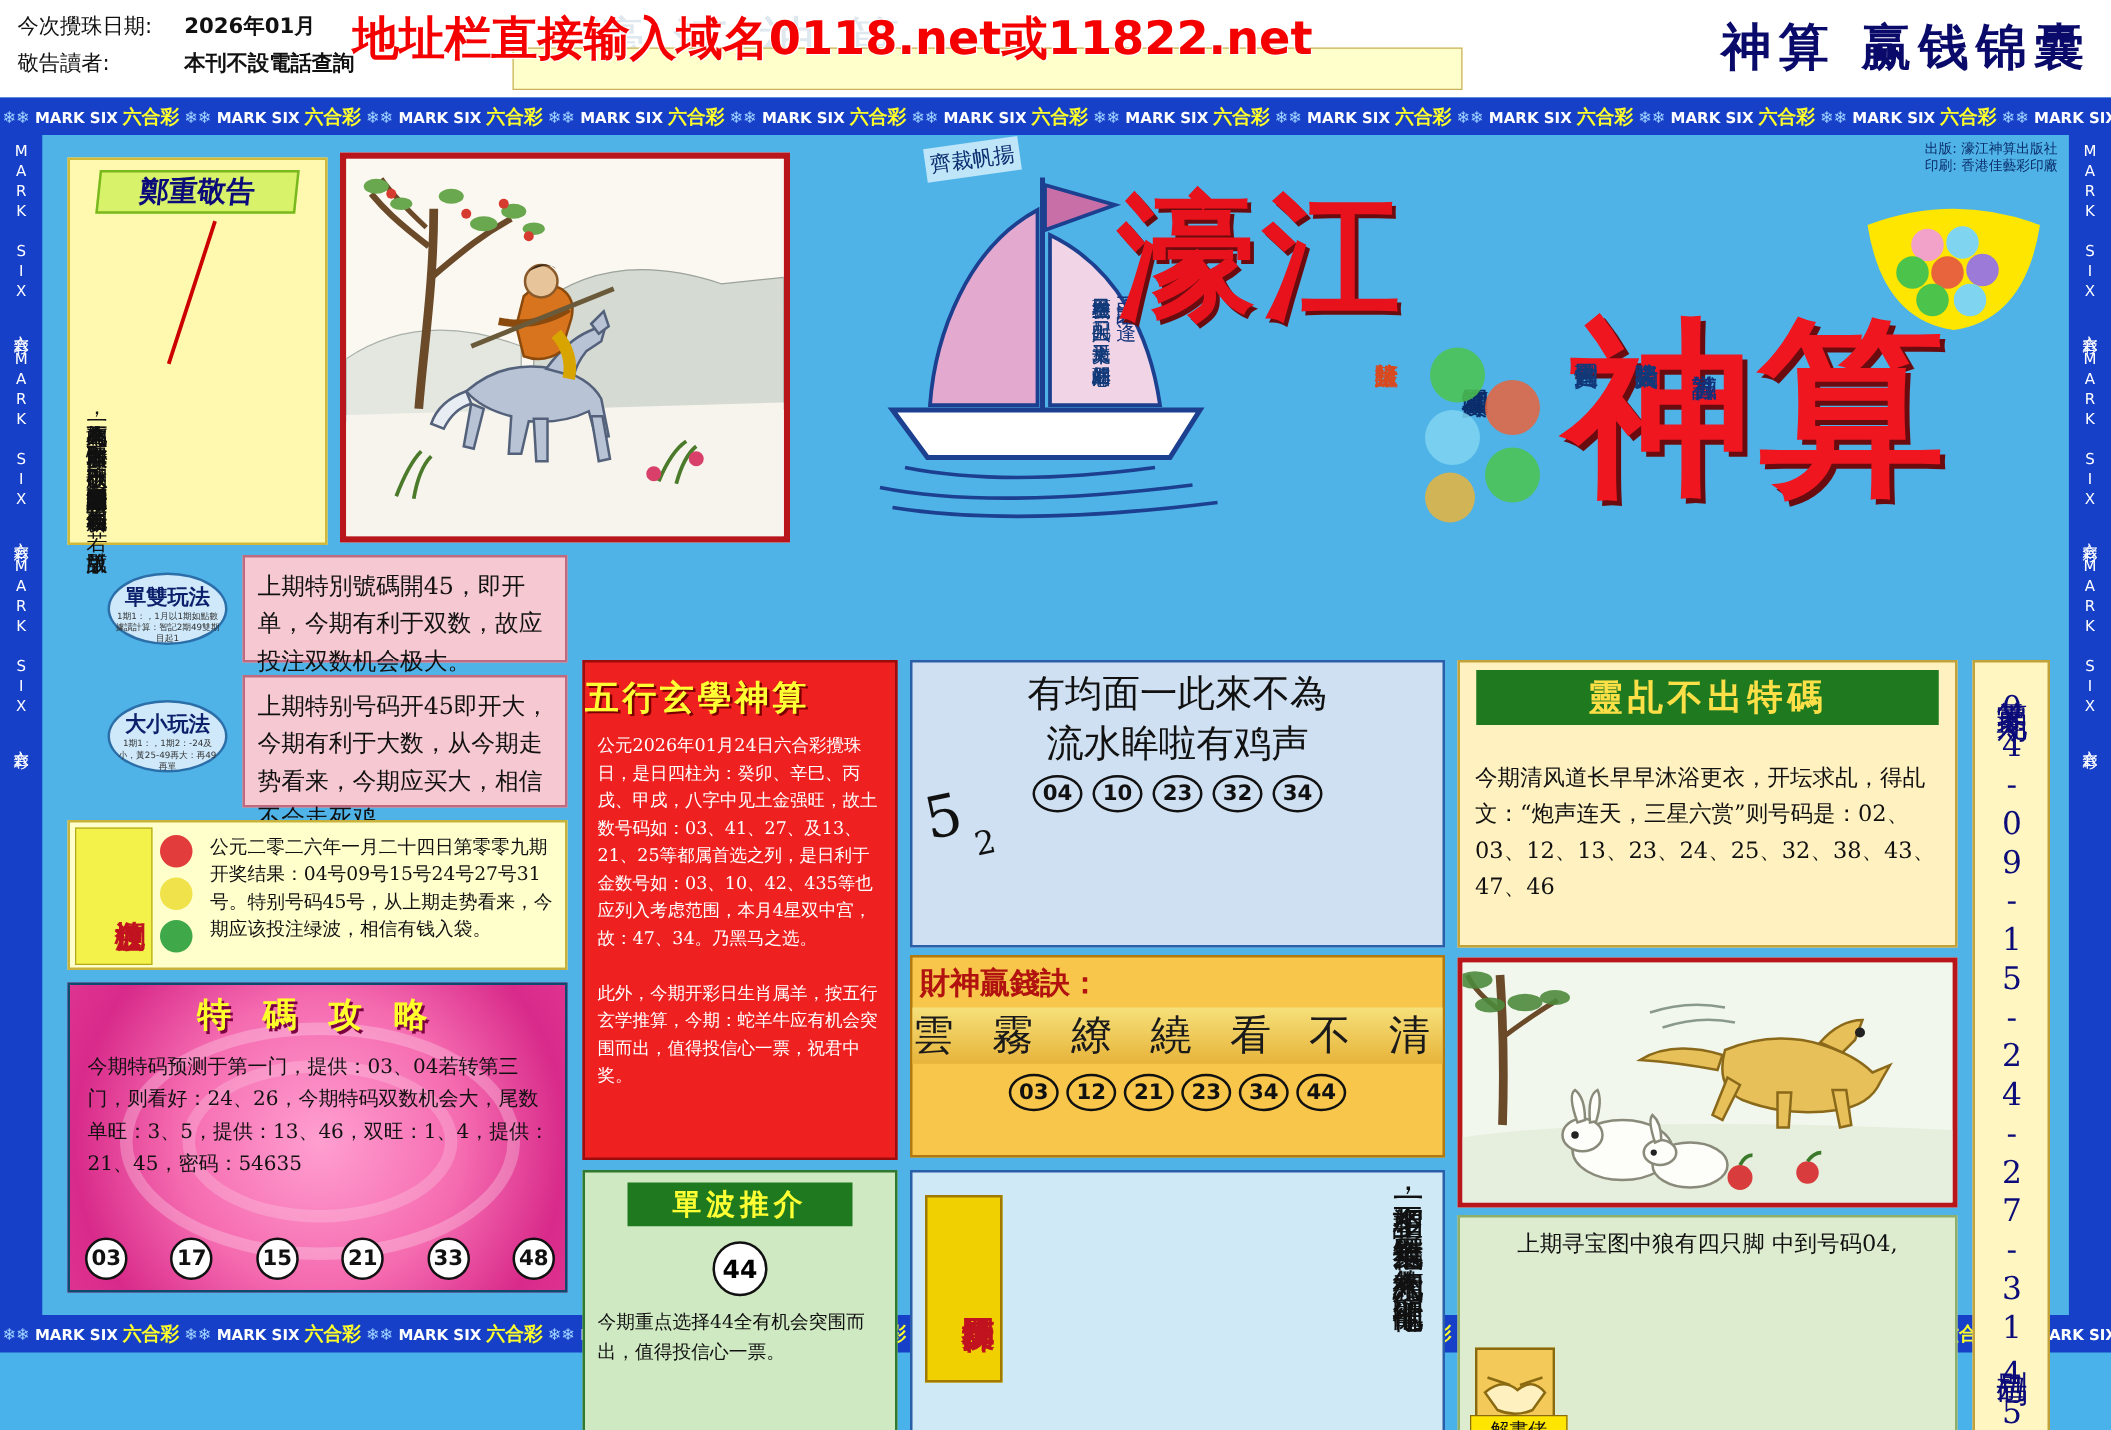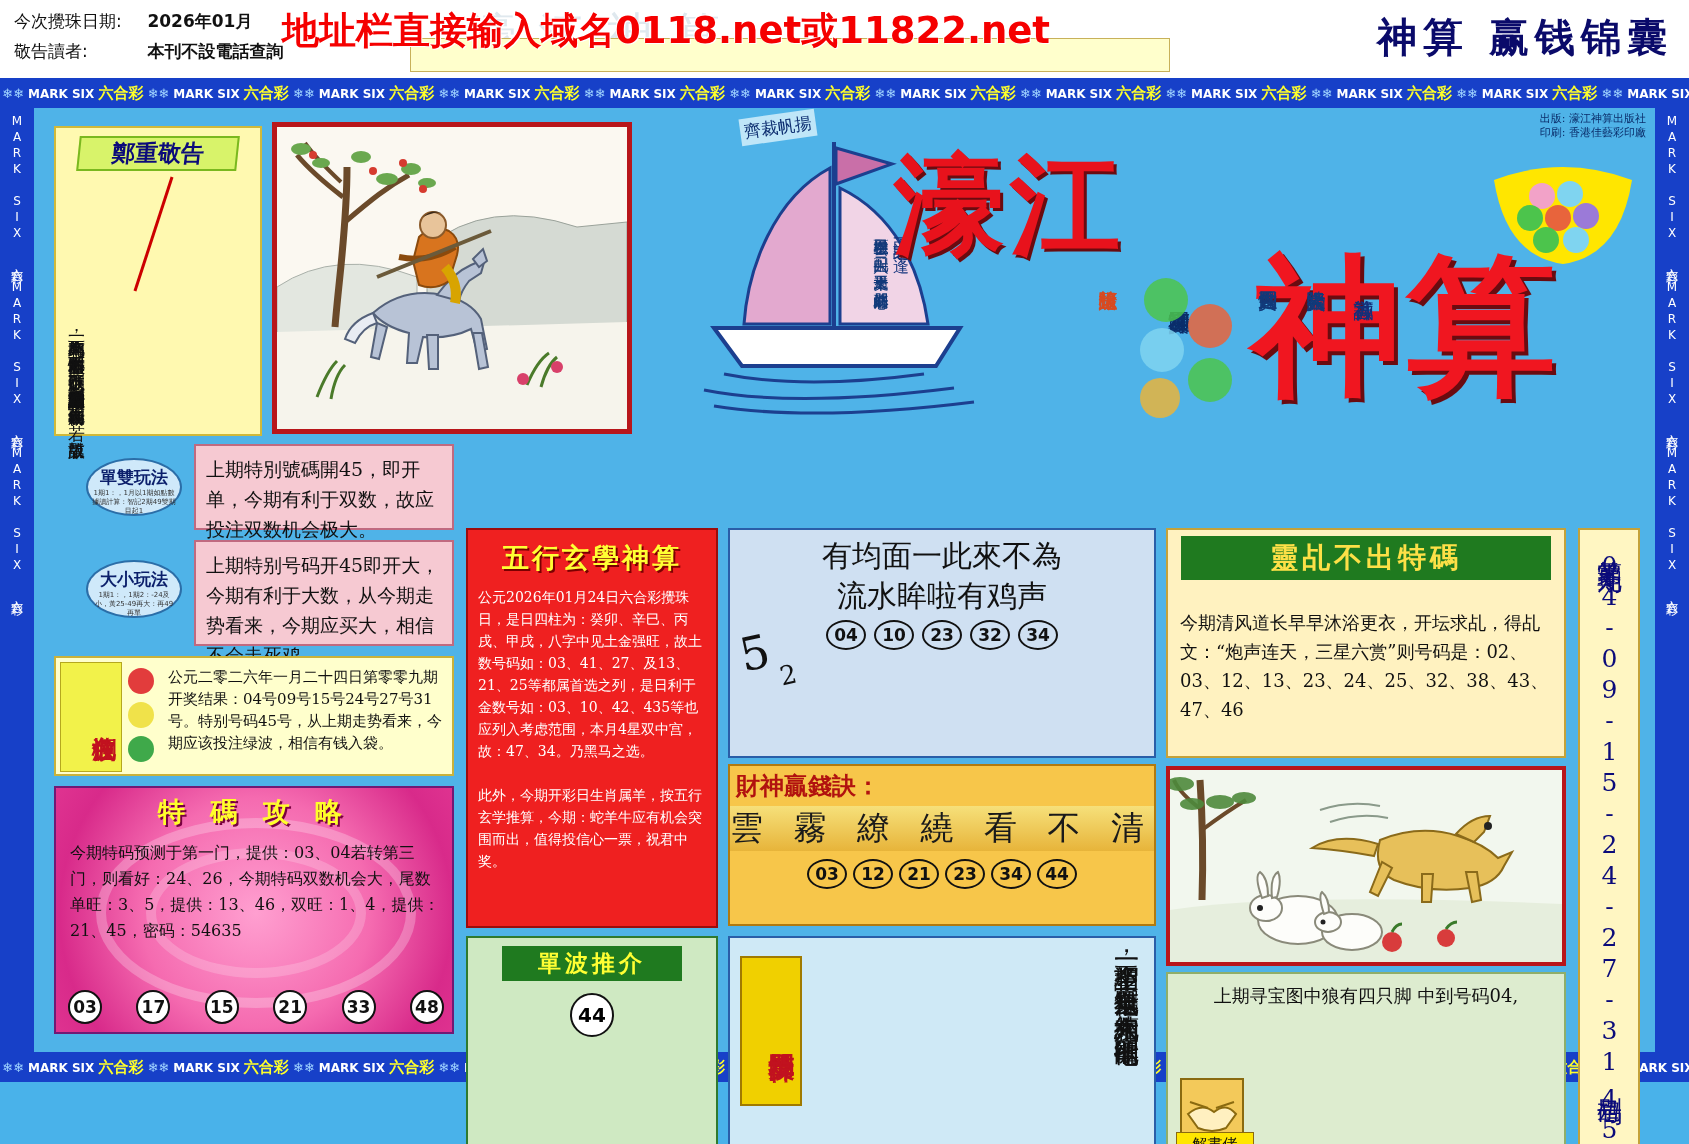--- a/index.html
+++ b/index.html
@@ -178,21 +178,21 @@
   .cw-balls i { display:block; width:26px; height:26px; border-radius:50%; margin-bottom:8px; }
   .cw-text {
     position:absolute; left:112px; top:8px; width:282px;
     font-size:15px; line-height:22px; color:#111; font-family:"DejaVu Serif", serif;
   }
 
   
   .tema {
     position:absolute; left:20px; top:678px; width:400px; height:248px;
     background:#f04aa0;
-    border:2px solid #701a75;
+    border:2px solid #0c4a6e;
     overflow:hidden;
   }
   .tema .rings { position:absolute; inset:0; }
   .tema .ring { position:absolute; border-radius:50%; }
   .tema-title {
     position:absolute; left:0; right:0; top:6px; text-align:center;
     font-family:"DejaVu Serif", serif; font-size:27px; font-weight:bold;
     color:#ffff2a; letter-spacing:8px; text-shadow:2px 2px 0 #7a0040;
   }
   .tema-text {
@@ -205,21 +205,21 @@
     border:2px solid #111; text-align:center; line-height:30px;
     font-size:17px; font-weight:bold; color:#111; font-family:"DejaVu Sans", sans-serif;
   }
 
   
   .wuxing {
     position:absolute; left:432px; top:420px; width:252px; height:400px;
     background:#ef2020; border:2px solid #9c0c0c;
   }
   .wuxing-title {
-    text-align:center; margin-top:10px;
+    text-align:left; margin-top:10px;
     font-family:"DejaVu Serif", serif; font-size:27px; font-weight:bold;
     color:#ffff33; letter-spacing:3px; text-shadow:2px 2px 0 #7a0000;
   }
   .wuxing-body {
     margin:10px 10px 0; font-size:14px; line-height:22px; color:#fff;
     font-family:"DejaVu Serif", serif;
   }
 
   
   .danbo {
@@ -532,20 +532,21 @@
     <div class="wuxing">
       <div class="wuxing-title">五行玄學神算</div>
       <div class="wuxing-body" style="white-space:pre-wrap;">公元2026年01月24日六合彩攪珠日，是日四柱为：癸卯、辛巳、丙戌、甲戌，八字中见土金强旺，故土数号码如：03、41、27、及13、21、25等都属首选之列，是日利于金数号如：03、10、42、435等也应列入考虑范围，本月4星双中宫，故：47、34。乃黑马之选。
 
 此外，今期开彩日生肖属羊，按五行玄学推算，今期：蛇羊牛应有机会突围而出，值得投信心一票，祝君中奖。</div>
     </div>
 
     <div class="danbo">
       <div class="danbo-title">單波推介</div>
       <div class="danbo-ball">44</div>
+      <div class="danbo-text">今期重点选择44全有机会突围而出，值得投信心一票。</div>
     </div>
 
     <div class="gold">
       <div class="glyph">5</div>
       <div class="glyph glyph2">2</div>
       <div class="gold-lines">
         <div>有均面一此來不為</div>
         <div>流水眸啦有鸡声</div>
       </div>
       <div class="ballrow2">

